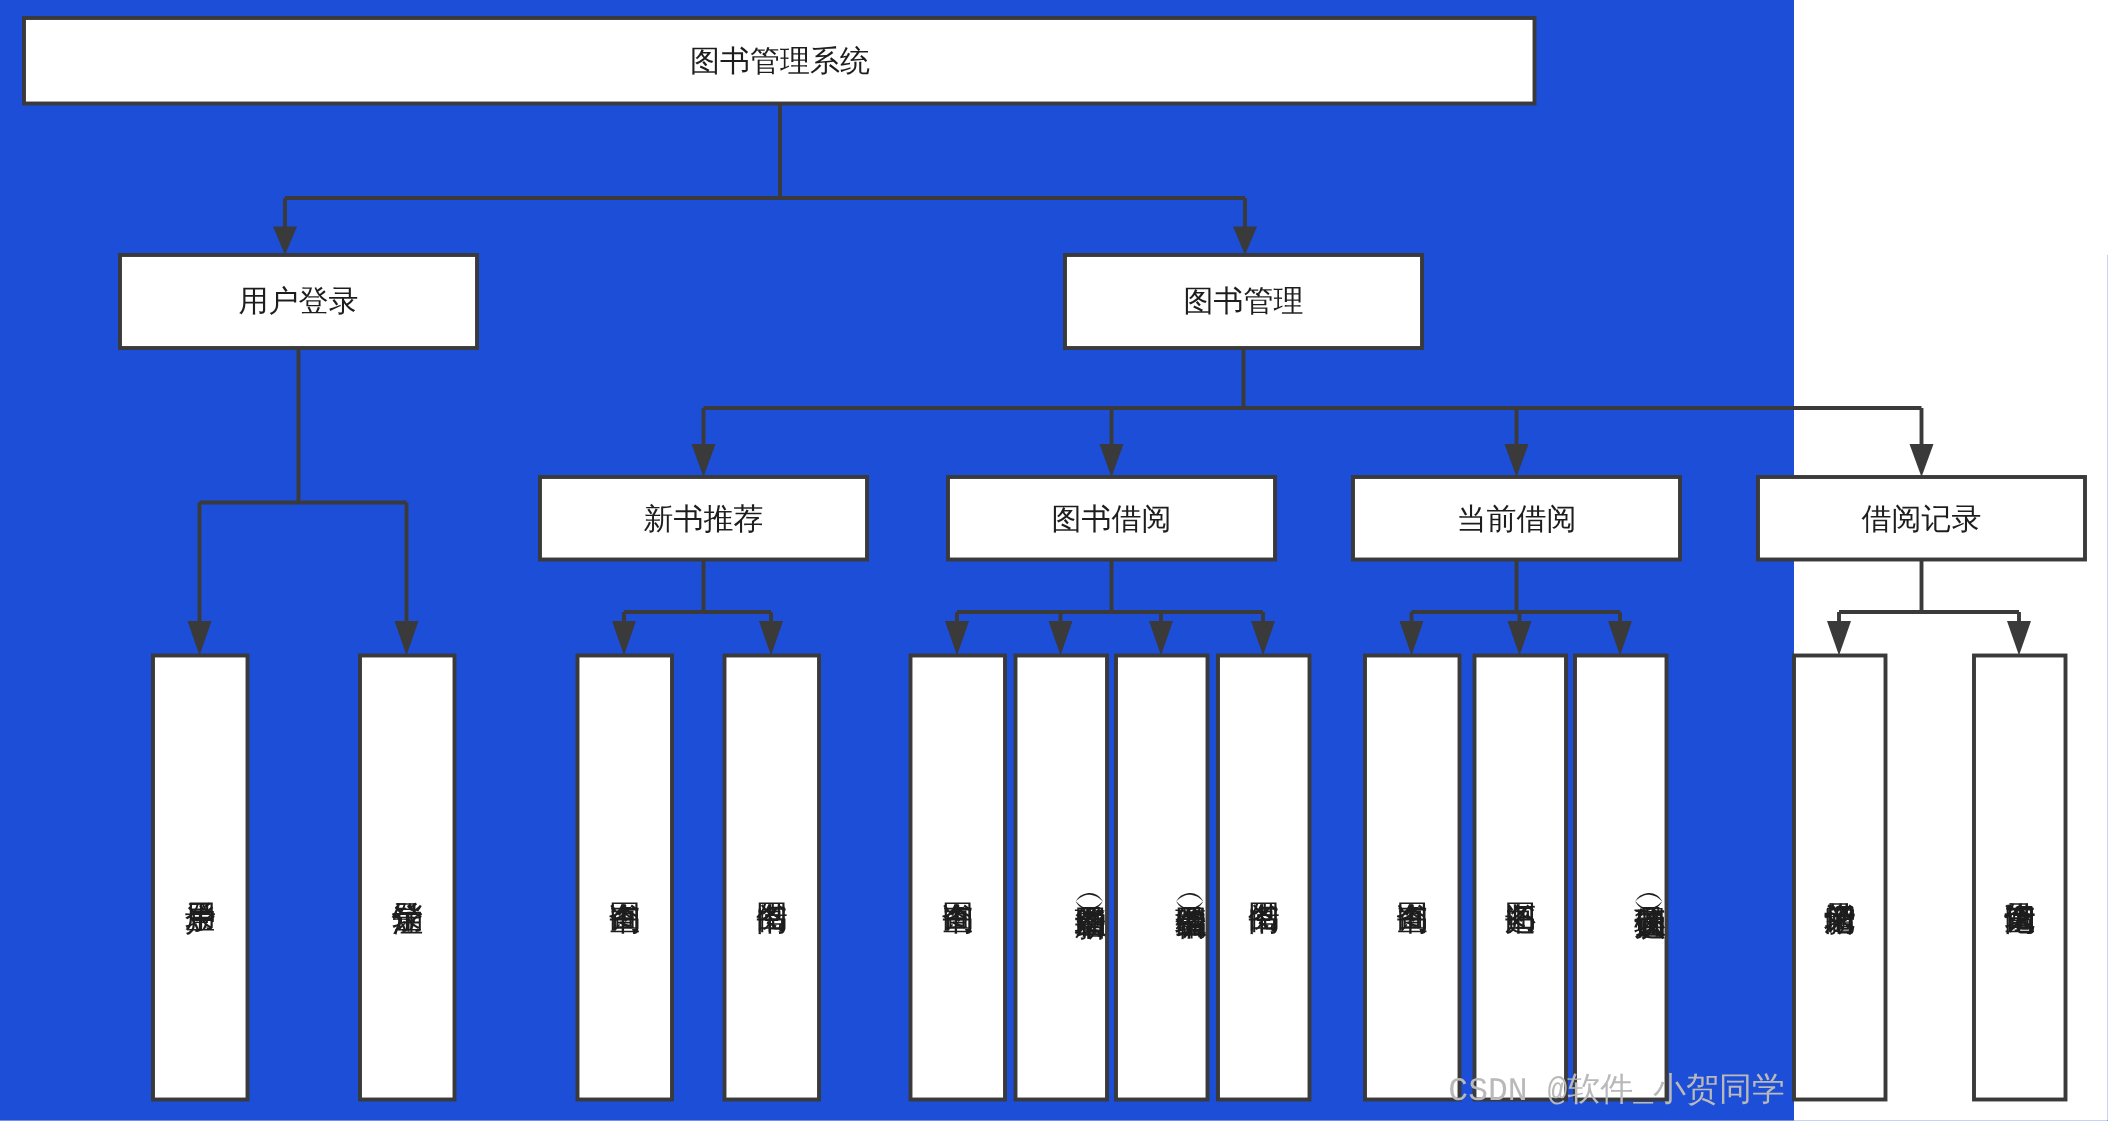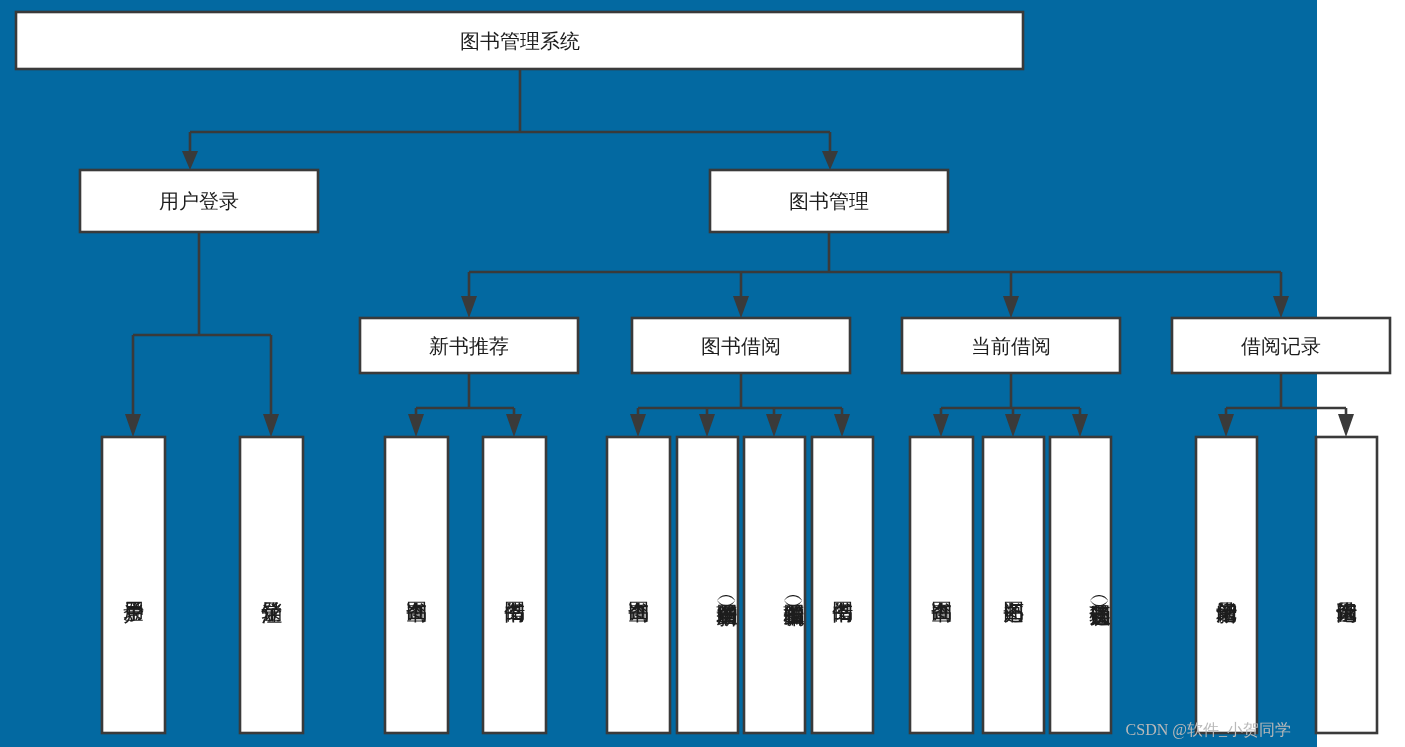--- a/index.html
+++ b/index.html
@@ -8,23 +8,23 @@
     background: #ffffff;
   }
   body {
     width: 1405px;
     height: 747px;
     font-family: "DejaVu Sans", "Liberation Sans", sans-serif;
     overflow: hidden;
   }
   #diagram-root {
     position: relative;
-    width: 1317px;
+    width: 1196px;
     height: 747px;
-    background: #0369a1;
+    background: #1d4ed8;
   }
   svg#flow {
     position: absolute;
     top: 0;
     left: 0;
     width: 1405px;
     height: 747px;
     display: block;
   }
   .node-box {
@@ -63,24 +63,24 @@
     letter-spacing: 0;
     text-align: center;
     pointer-events: none;
     white-space: pre-wrap;
     writing-mode: vertical-rl;
     text-orientation: upright;
     box-sizing: border-box;
   }
   .watermark {
     position: absolute;
-    right: 26px;
+    right: 6px;
     bottom: 6px;
-    font-family: Liberation Serif, serif;
-    font-size: 16px;
+    font-family: Liberation Mono, monospace;
+    font-size: 22px;
     color: #b9b9b9;
     white-space: nowrap;
     pointer-events: none;
   }
 </style>
 </head>
 <body>
 
 <div id="diagram-root">
 

